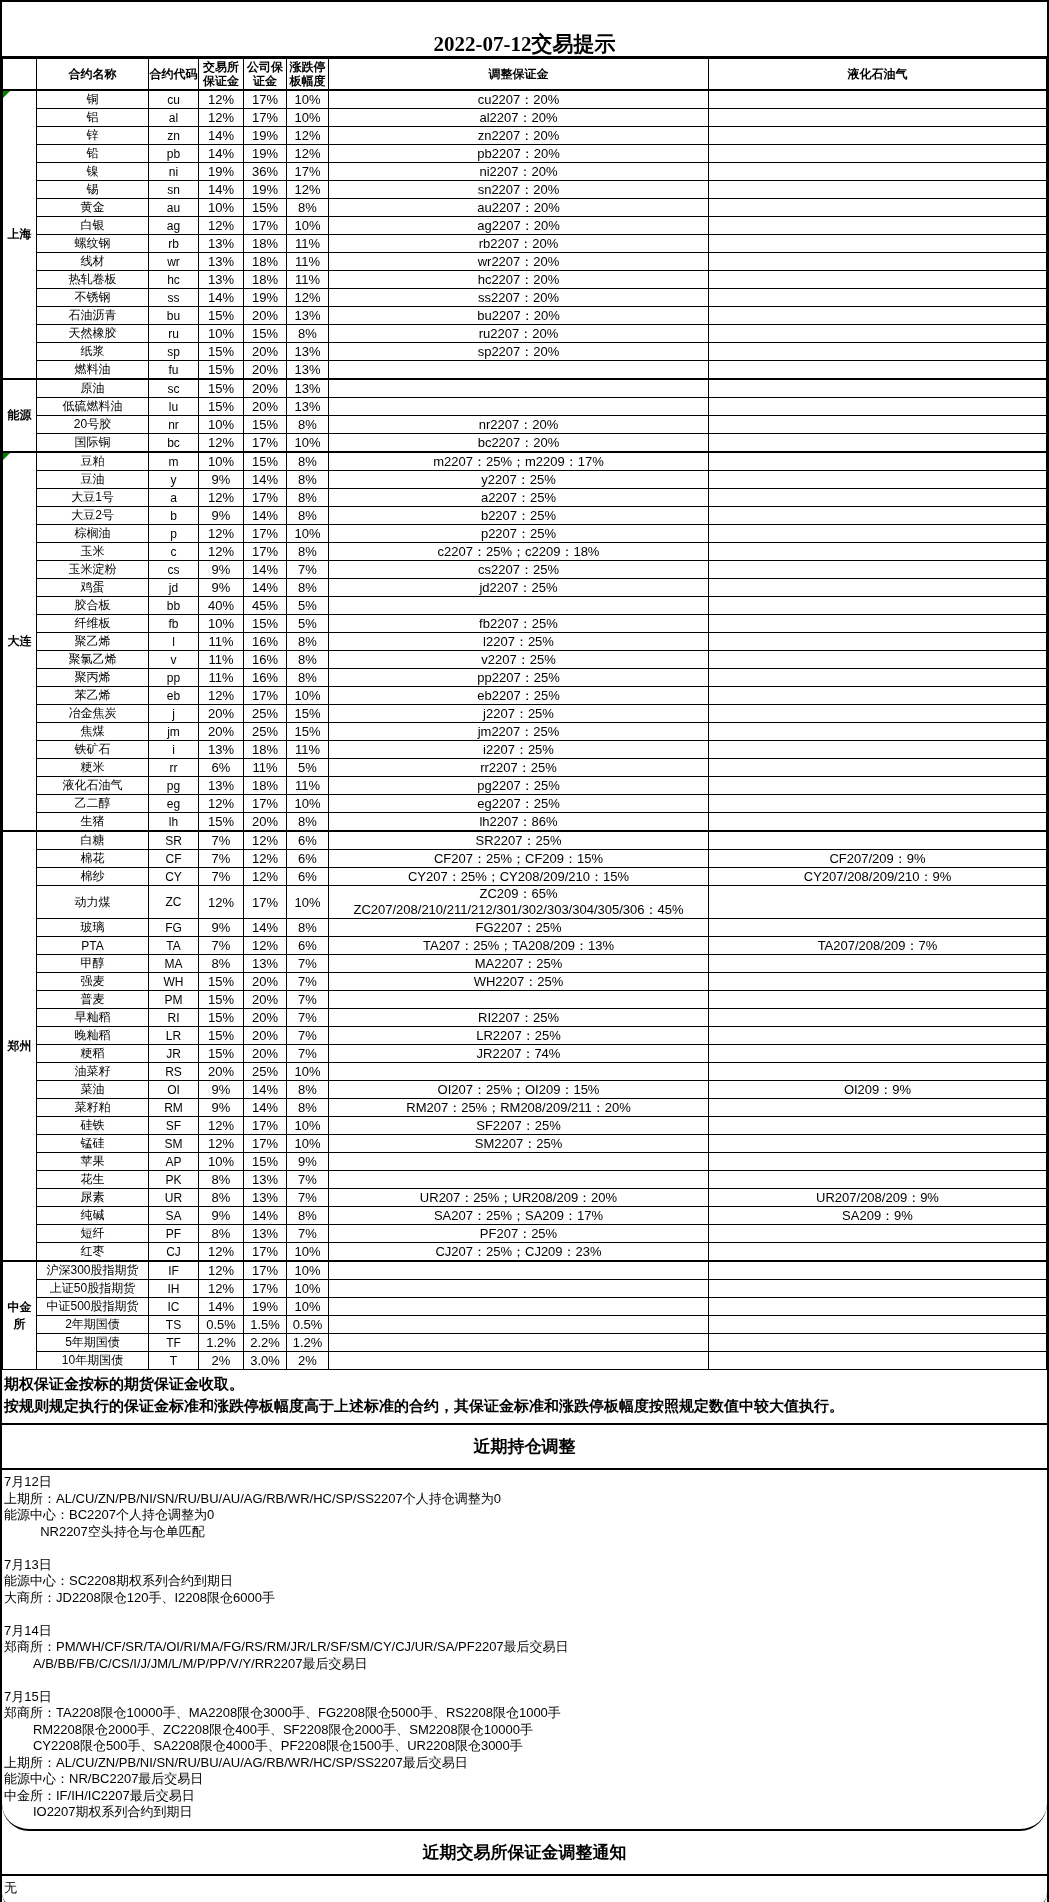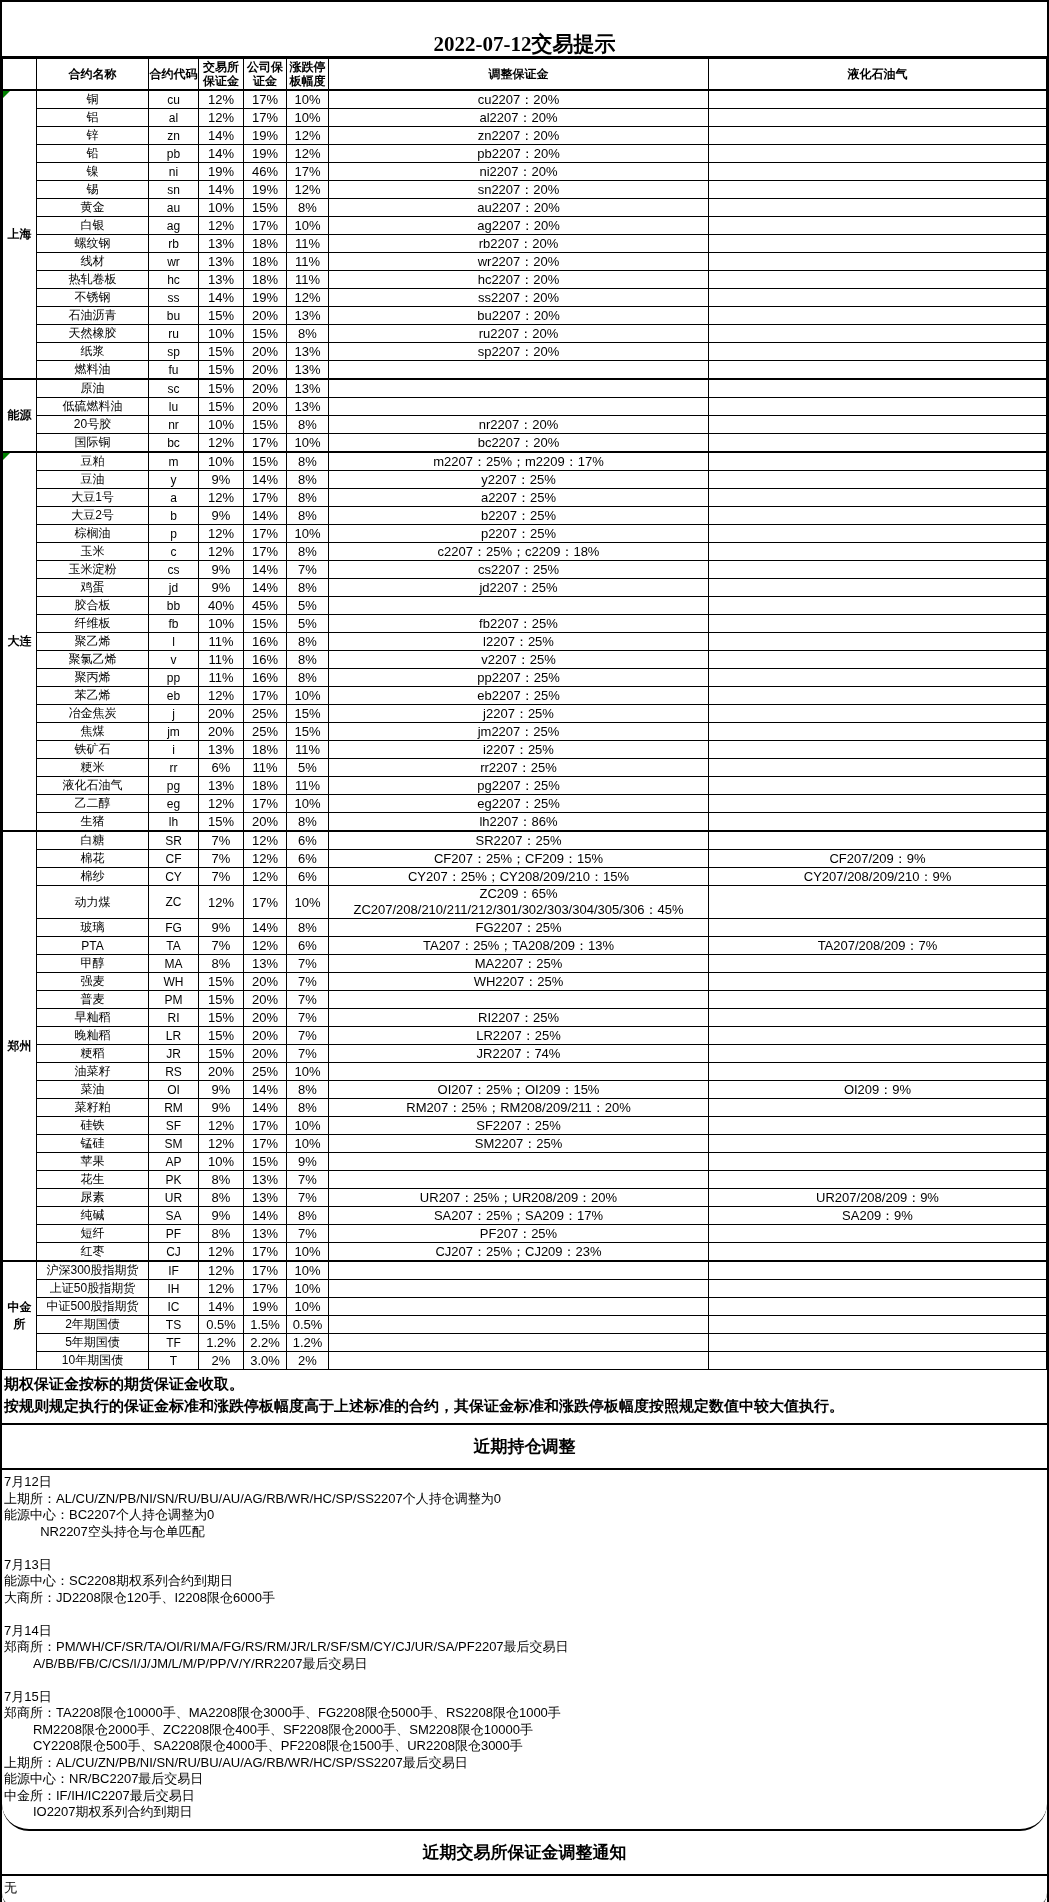--- a/index.html
+++ b/index.html
@@ -93,21 +93,21 @@
           <td class="num">14%</td>
           <td class="num">19%</td>
           <td class="num">12%</td>
           <td class="adj">pb2207：20%</td>
           <td class="adjl"></td>
         </tr>
         <tr>
           <td class="name">镍</td>
           <td class="code">ni</td>
           <td class="num">19%</td>
-          <td class="num">46%</td>
+          <td class="num">36%</td>
           <td class="num">17%</td>
           <td class="adj">ni2207：20%</td>
           <td class="adjl"></td>
         </tr>
         <tr>
           <td class="name">锡</td>
           <td class="code">sn</td>
           <td class="num">14%</td>
           <td class="num">19%</td>
           <td class="num">12%</td>

